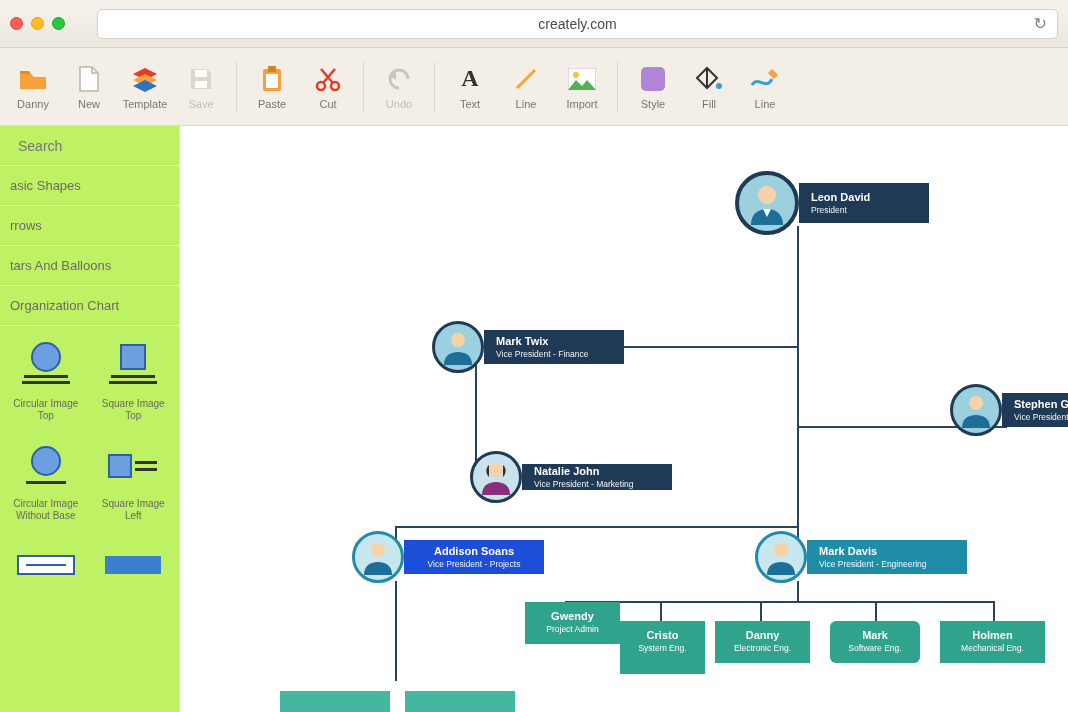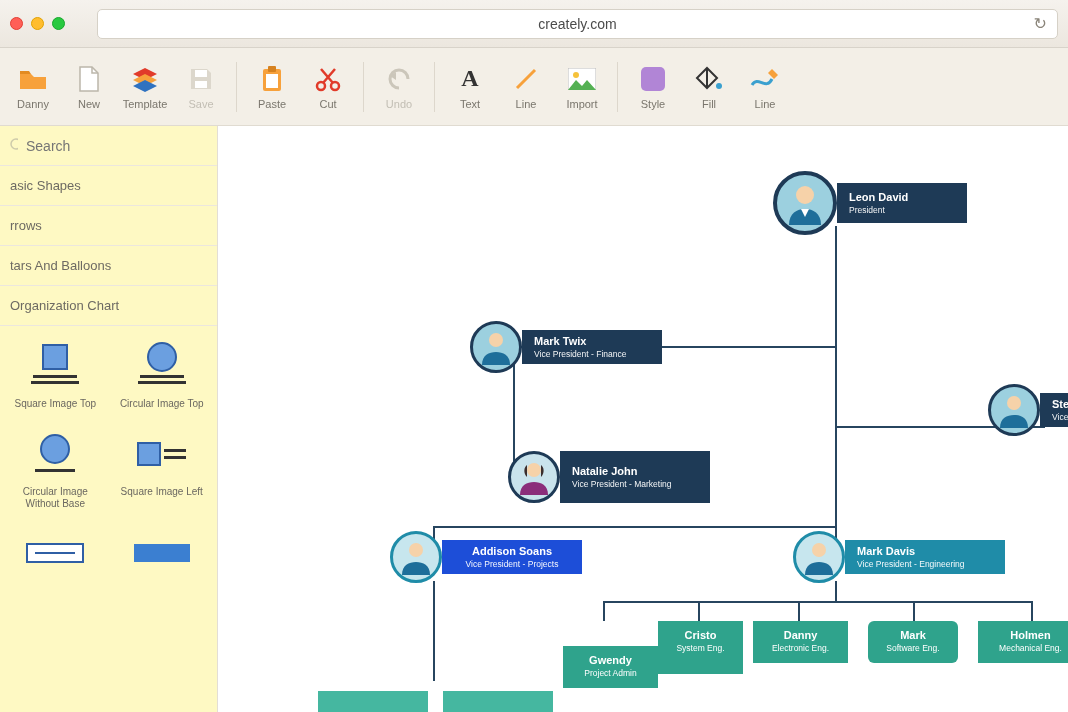--- a/index.html
+++ b/index.html
@@ -18,21 +18,21 @@
 
 .toolbar { height:78px; background:#f3efe7; border-bottom:1px solid #e0dbd1; display:flex; align-items:center; padding:0 6px; gap:2px; }
 .tb-btn { display:flex; flex-direction:column; align-items:center; justify-content:center; width:54px; height:64px; cursor:pointer; border-radius:3px; }
 .tb-icon { width:30px; height:30px; display:flex; align-items:center; justify-content:center; }
 .tb-label { font-size:11px; color:#7a766d; margin-top:4px; font-weight:500; }
 .tb-sep { width:1px; height:50px; background:#ddd7cc; margin:0 6px; }
 .disabled .tb-label{ color:#c2beb4; }
 
 
 .main { display:flex; height:calc(712px - 48px - 78px); }
-.sidebar { width:218px; background:#fef9c3; border-right:1px solid #e3ded5; display:flex; flex-direction:column; overflow:hidden; }
+.sidebar { width:180px; background:#bef264; border-right:1px solid #e3ded5; display:flex; flex-direction:column; overflow:hidden; }
 .search { height:40px; display:flex; align-items:center; padding:0 10px; border-bottom:1px solid #ece7de; gap:8px; }
 .search svg{ opacity:.4; }
 .search input { border:none; background:transparent; outline:none; font-size:14px; color:#777; flex:1; }
 .cat { padding:12px 10px; border-bottom:1px solid #ece7de; font-size:13px; color:#6d6a63; cursor:pointer; }
 
 .shape-grid { display:grid; grid-template-columns:1fr 1fr; padding:6px 4px; gap:4px; }
 .shape-cell { display:flex; flex-direction:column; align-items:center; padding:6px 2px; cursor:pointer; }
 .shape-prev { width:70px; height:56px; display:flex; align-items:center; justify-content:center; }
 .shape-label { font-size:10px; color:#6a6760; text-align:center; line-height:1.2; margin-top:4px; }
 
@@ -203,36 +203,36 @@
     </div>
     <div class="cat">asic Shapes</div>
     <div class="cat">rrows</div>
     <div class="cat">tars And Balloons</div>
     <div class="cat">Organization Chart</div>
 
     <div class="shape-grid">
       <div class="shape-cell">
         <div class="shape-prev">
             <svg width="60" height="50">
+              <circle cx="30" cy="16" r="14" fill="#6b9fe0" stroke="#2f5fa5" stroke-width="2"></circle>
+              <rect x="8" y="34" width="44" height="3" fill="#333"></rect>
+              <rect x="6" y="40" width="48" height="3" fill="#333"></rect>
+            </svg>
+          </div>
+        <div class="shape-label">Circular Image Top</div>
+      </div>
+      <div class="shape-cell">
+        <div class="shape-prev">
+            <svg width="60" height="50">
               <rect x="18" y="4" width="24" height="24" fill="#6b9fe0" stroke="#2f5fa5" stroke-width="2"></rect>
               <rect x="8" y="34" width="44" height="3" fill="#333"></rect>
               <rect x="6" y="40" width="48" height="3" fill="#333"></rect>
             </svg>
           </div>
         <div class="shape-label">Square Image Top</div>
-      </div>
-      <div class="shape-cell">
-        <div class="shape-prev">
-            <svg width="60" height="50">
-              <circle cx="30" cy="16" r="14" fill="#6b9fe0" stroke="#2f5fa5" stroke-width="2"></circle>
-              <rect x="8" y="34" width="44" height="3" fill="#333"></rect>
-              <rect x="6" y="40" width="48" height="3" fill="#333"></rect>
-            </svg>
-          </div>
-        <div class="shape-label">Circular Image Top</div>
       </div>
       <div class="shape-cell">
         <div class="shape-prev">
             <svg width="60" height="50">
               <circle cx="30" cy="20" r="14" fill="#6b9fe0" stroke="#2f5fa5" stroke-width="2"></circle>
               <rect x="10" y="40" width="40" height="3" fill="#333"></rect>
             </svg>
           </div>
         <div class="shape-label">Circular Image Without Base</div>
       </div>
@@ -312,21 +312,21 @@
     </div>
 
     <div class="node" style="left:290px; top:325px;">
       <div class="avatar" style="width:52px;height:52px;border:3px solid #1e3a56;background:#c9e3ec;">
         <svg width="36" height="36">
             <circle cx="18" cy="11" r="7" fill="#f6d2a9"></circle>
             <path d="M11 6c-3 2-4 8 0 12M25 6c3 2 4 8 0 12" fill="#3a2e2e"></path>
             <path d="M4 36c0-10 7-13 14-13s14 3 14 13" fill="#8b2d7a"></path>
           </svg>
       </div>
-      <div class="label-box" style="background:#1e3a56; width:150px; height:52px;">
+      <div class="label-box" style="background:#1e3a56; width:150px; height:26px;">
         <div class="name">Natalie John</div>
         <div class="title">Vice President - Marketing</div>
       </div>
     </div>
 
     <div class="node" style="left:770px; top:258px;">
       <div class="avatar" style="width:52px;height:52px;border:3px solid #1e3a56;background:#9cd0df;">
         <svg width="36" height="36">
             <circle cx="18" cy="11" r="7" fill="#f6d2a9"></circle>
             <path d="M4 36c0-10 7-13 14-13s14 3 14 13" fill="#1e6e9a"></path>
@@ -357,21 +357,21 @@
             <circle cx="18" cy="11" r="7" fill="#f6d2a9"></circle>
             <path d="M4 36c0-10 7-13 14-13s14 3 14 13" fill="#1e6e9a"></path>
           </svg>
       </div>
       <div class="label-box" style="background:#1f8ca8; width:160px; height:34px;">
         <div class="name">Mark Davis</div>
         <div class="title">Vice President - Engineering</div>
       </div>
     </div>
 
-    <div class="leaf" style="left:345px; top:520px; width:95px; height:42px; background:#2fa38c;">
+    <div class="leaf" style="left:345px; top:476px; width:95px; height:42px; background:#2fa38c;">
       <div class="name">Gwendy</div>
       <div class="title">Project Admin</div>
     </div>
     <div class="leaf" style="left:440px; top:495px; width:85px; height:53px; background:#2fa38c;">
       <div class="name">Cristo</div>
       <div class="title">System Eng.</div>
     </div>
     <div class="leaf" style="left:535px; top:495px; width:95px; height:42px; background:#2fa38c;">
       <div class="name">Danny</div>
       <div class="title">Electronic Eng.</div>

